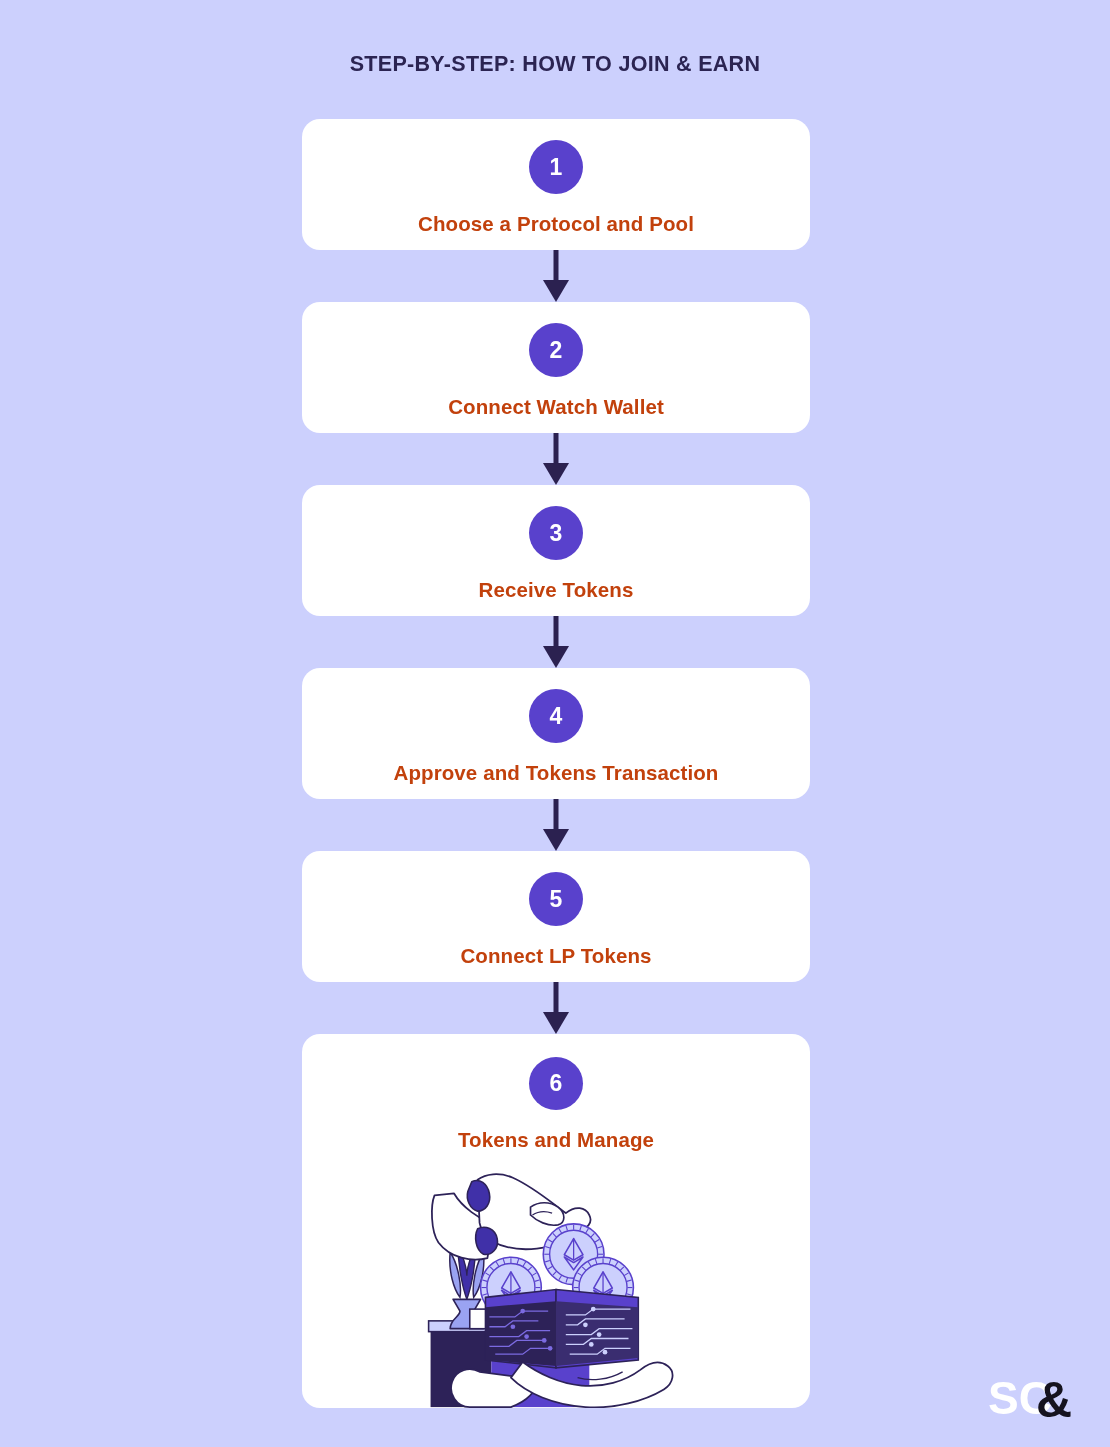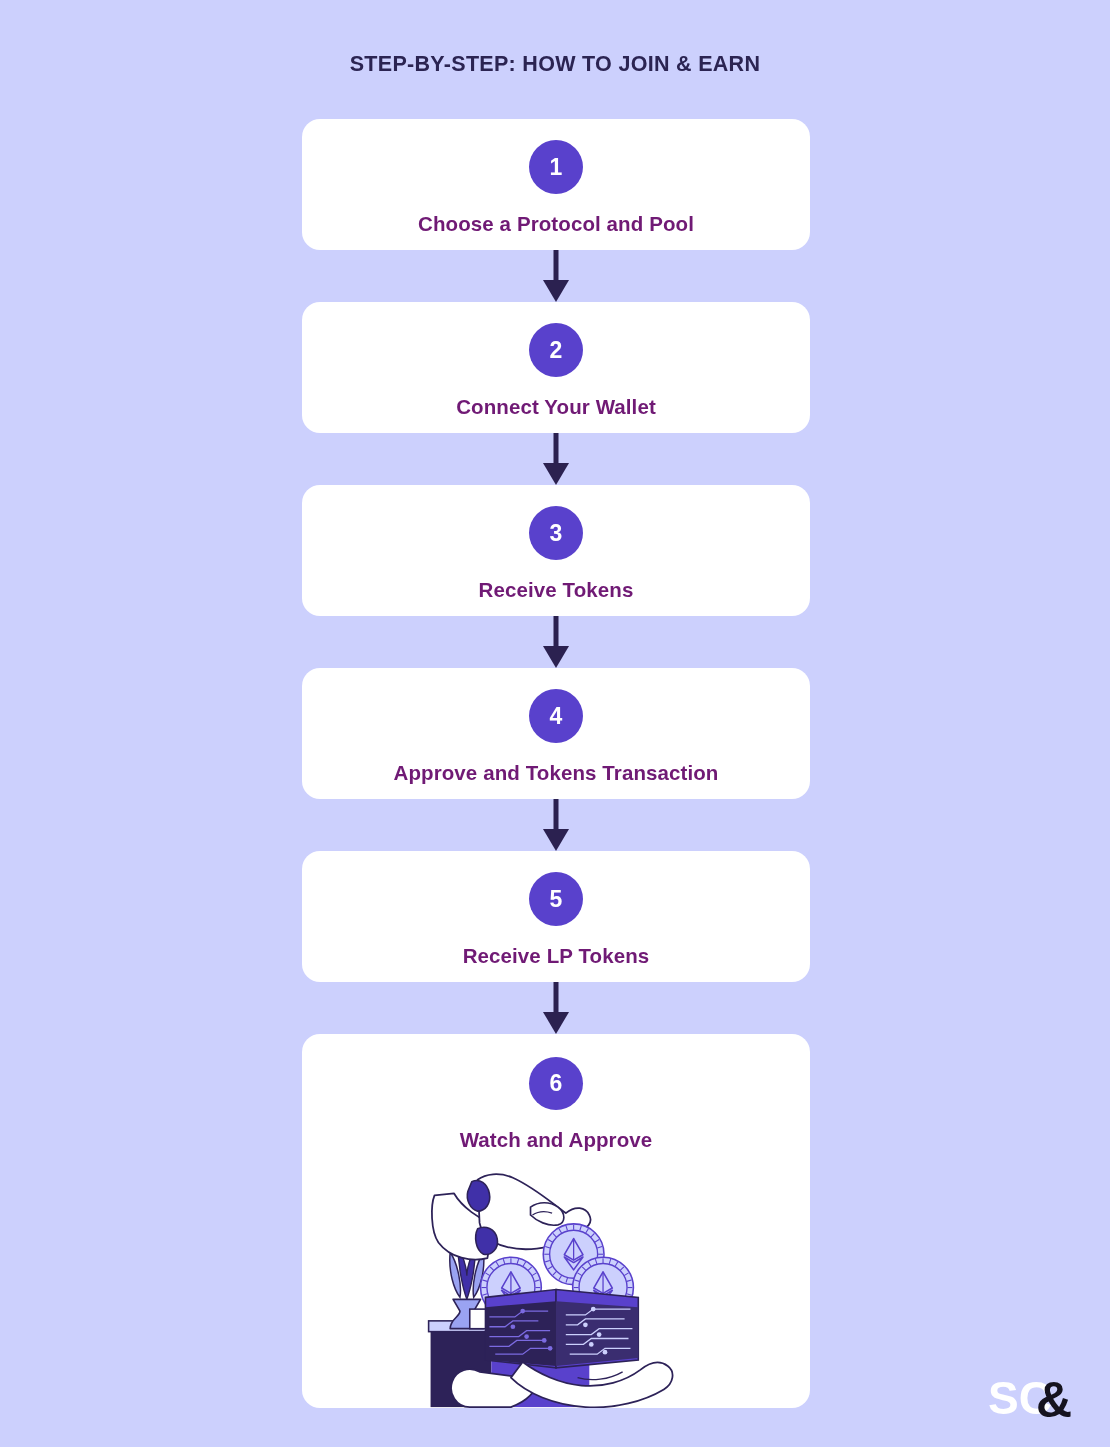--- a/index.html
+++ b/index.html
@@ -75,21 +75,21 @@
     font-size: 23px;
     font-weight: bold;
     line-height: 1;
     font-family: "Liberation Sans", sans-serif;
   }
 
   .step-label {
     margin-top: 18px;
     font-size: 20.5px;
     font-weight: bold;
-    color: #701a75;
+    color: #c2410c;
     text-align: center;
     letter-spacing: 0.1px;
   }
 
   
   .connector {
     width: 508px;
     height: 52px;
     position: relative;
   }
@@ -143,21 +143,21 @@
       <div class="step-label">Choose a Protocol and Pool</div>
     </div>
 
     <div class="connector">
       <div class="shaft"></div>
       <div class="head"></div>
     </div>
 
     <div class="step-card h2">
       <div class="badge">2</div>
-      <div class="step-label">Connect Your Wallet</div>
+      <div class="step-label">Connect Watch Wallet</div>
     </div>
 
     <div class="connector">
       <div class="shaft"></div>
       <div class="head"></div>
     </div>
 
     <div class="step-card h3">
       <div class="badge">3</div>
       <div class="step-label">Receive Tokens</div>
@@ -173,31 +173,31 @@
       <div class="step-label">Approve and Tokens Transaction</div>
     </div>
 
     <div class="connector">
       <div class="shaft"></div>
       <div class="head"></div>
     </div>
 
     <div class="step-card h5">
       <div class="badge">5</div>
-      <div class="step-label">Receive LP Tokens</div>
+      <div class="step-label">Connect LP Tokens</div>
     </div>
 
     <div class="connector">
       <div class="shaft"></div>
       <div class="head"></div>
     </div>
 
     <div class="step-card h6">
       <div class="badge">6</div>
-      <div class="step-label">Watch and Approve</div>
+      <div class="step-label">Tokens and Manage</div>
 
       <svg class="illustration" viewBox="0 0 260 245">
         <defs>
           <g id="eth-coin">
             <circle cx="0" cy="0" r="31" fill="#ccd0fd" stroke="#5941cc" stroke-width="1.6"></circle>
             <circle cx="0" cy="0" r="24.5" fill="#ccd0fd" stroke="#5941cc" stroke-width="1.4"></circle>
             <g stroke="#5941cc" stroke-width="1.1">
               <line x1="0" y1="-30" x2="0" y2="-25"></line>
               <line x1="7.8" y1="-29" x2="6.3" y2="-24.2"></line>
               <line x1="15" y1="-26" x2="12.2" y2="-21.5"></line>

